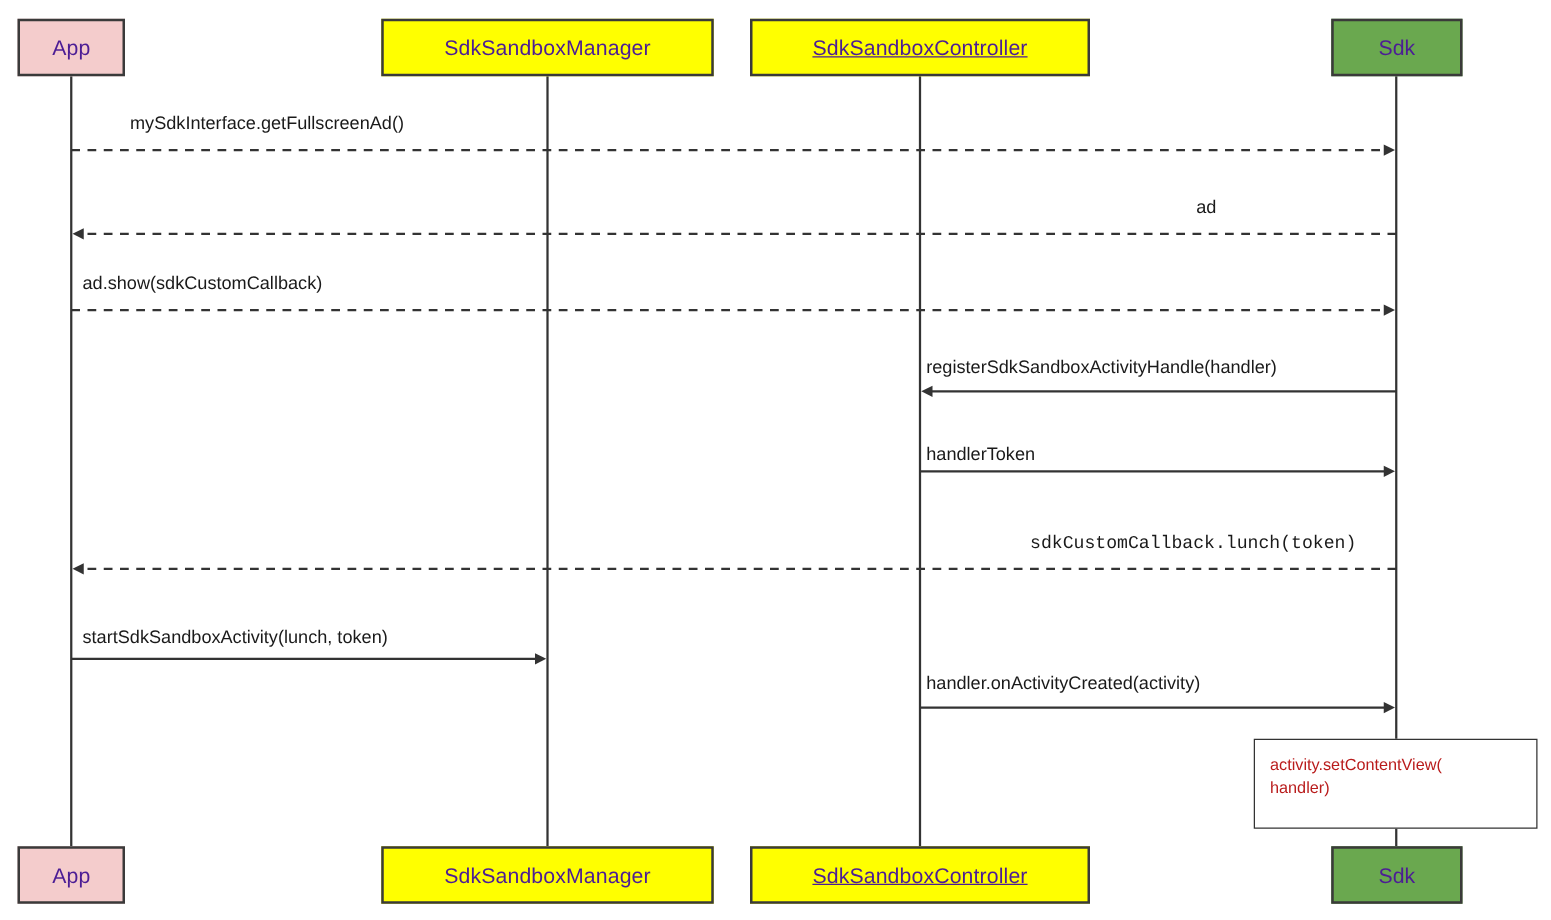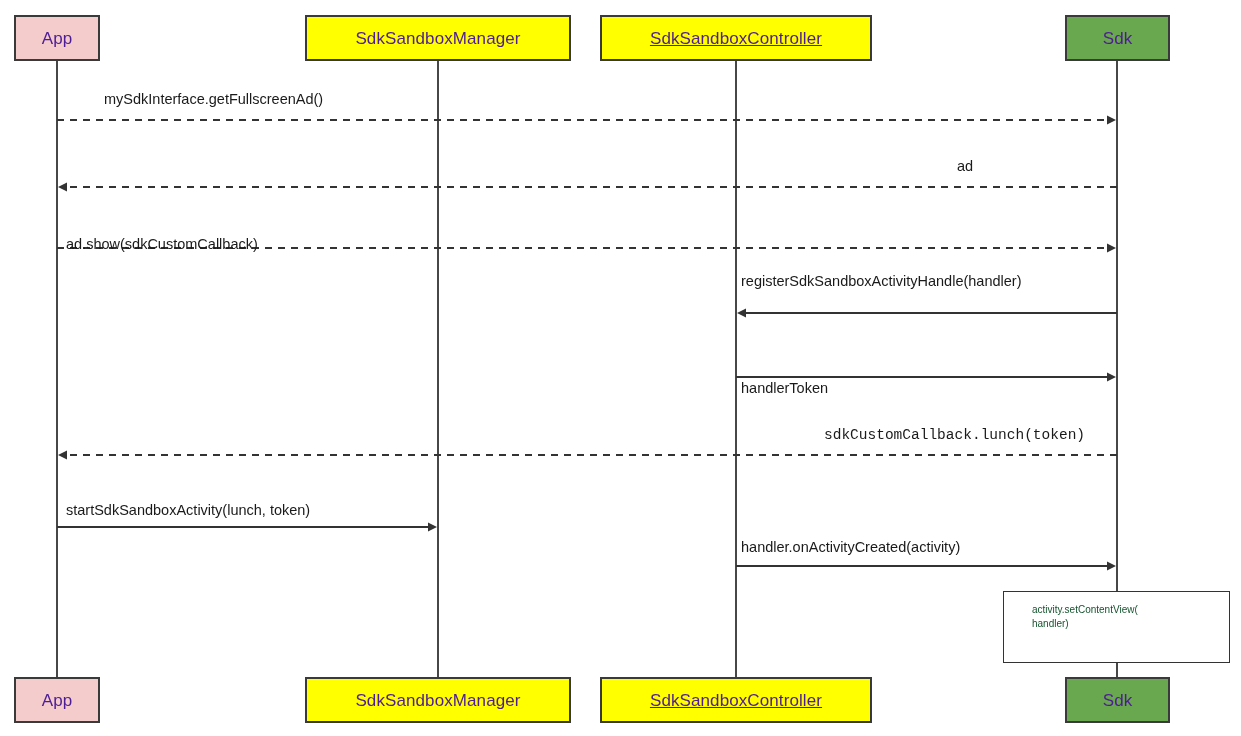--- a/index.html
+++ b/index.html
@@ -54,24 +54,24 @@
     line-height: 1;
   }
   .msg-label.right-align {
     text-align: center;
   }
   .note-box {
     position: absolute;
     box-sizing: border-box;
     background: #ffffff;
     border: 1.6px solid #333333;
-    font-size: 10px;
-    color: #14532d;
+    font-size: 13px;
+    color: #b91c1c;
     line-height: 1.35;
-    padding: 11px 0 0 28px;
+    padding: 11px 0 0 12px;
     z-index: 5;
   }
   .note-box span { display: block; }
 </style>
 </head>
 <body>
 
 <div id="diagram">
 
   <svg id="wires" viewBox="0 0 1241 736" width="1241" height="736" xmlns="http://www.w3.org/2000/svg">
@@ -121,23 +121,23 @@
   </div>
   <div class="lifeline-box controller" style="left:600px; top:15px; width:272px; height:46px;">
     <span>SdkSandboxController</span>
   </div>
   <div class="lifeline-box sdk" style="left:1065px; top:15px; width:105px; height:46px;">
     <span>Sdk</span>
   </div>
 
   <div class="msg-label" style="left:66px; top:92px;margin-left:38px;">mySdkInterface.getFullscreenAd()</div>
   <div class="msg-label right-align" style="left:915px; top:159px; width:100px;">ad</div>
-  <div class="msg-label" style="left:66px; top:220px;margin-top:17px;">ad.show(sdkCustomCallback)</div>
-  <div class="msg-label" style="left:741px; top:274px;">registerSdkSandboxActivityHandle(handler)</div>
-  <div class="msg-label" style="left:741px; top:357px;margin-top:24px;">handlerToken</div>
+  <div class="msg-label" style="left:66px; top:220px;">ad.show(sdkCustomCallback)</div>
+  <div class="msg-label" style="left:741px; top:287px;">registerSdkSandboxActivityHandle(handler)</div>
+  <div class="msg-label" style="left:741px; top:357px;">handlerToken</div>
   <div class="msg-label" style="left:824px; top:428px;font-family:Liberation Mono, monospace;">sdkCustomCallback.lunch(token)</div>
   <div class="msg-label" style="left:66px; top:503px;">startSdkSandboxActivity(lunch, token)</div>
   <div class="msg-label" style="left:741px; top:540px;text-align:center;">handler.onActivityCreated(activity)</div>
 
   <div class="note-box" style="left:1003px; top:591px; width:227px; height:72px;">
     <span>activity.setContentView(</span>
     <span>handler)</span>
   </div>
 
   <div class="lifeline-box app" style="left:14px; top:677px; width:86px; height:46px;">

